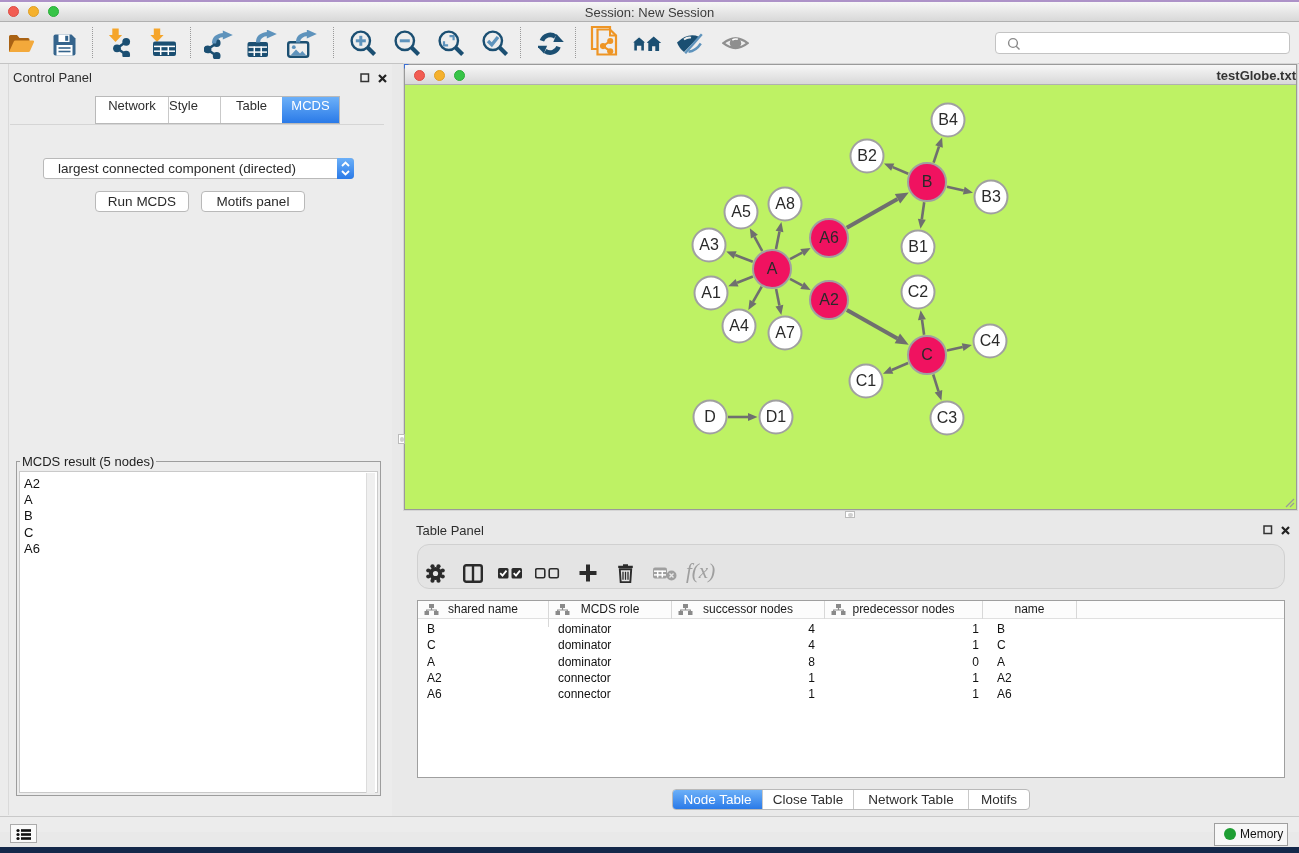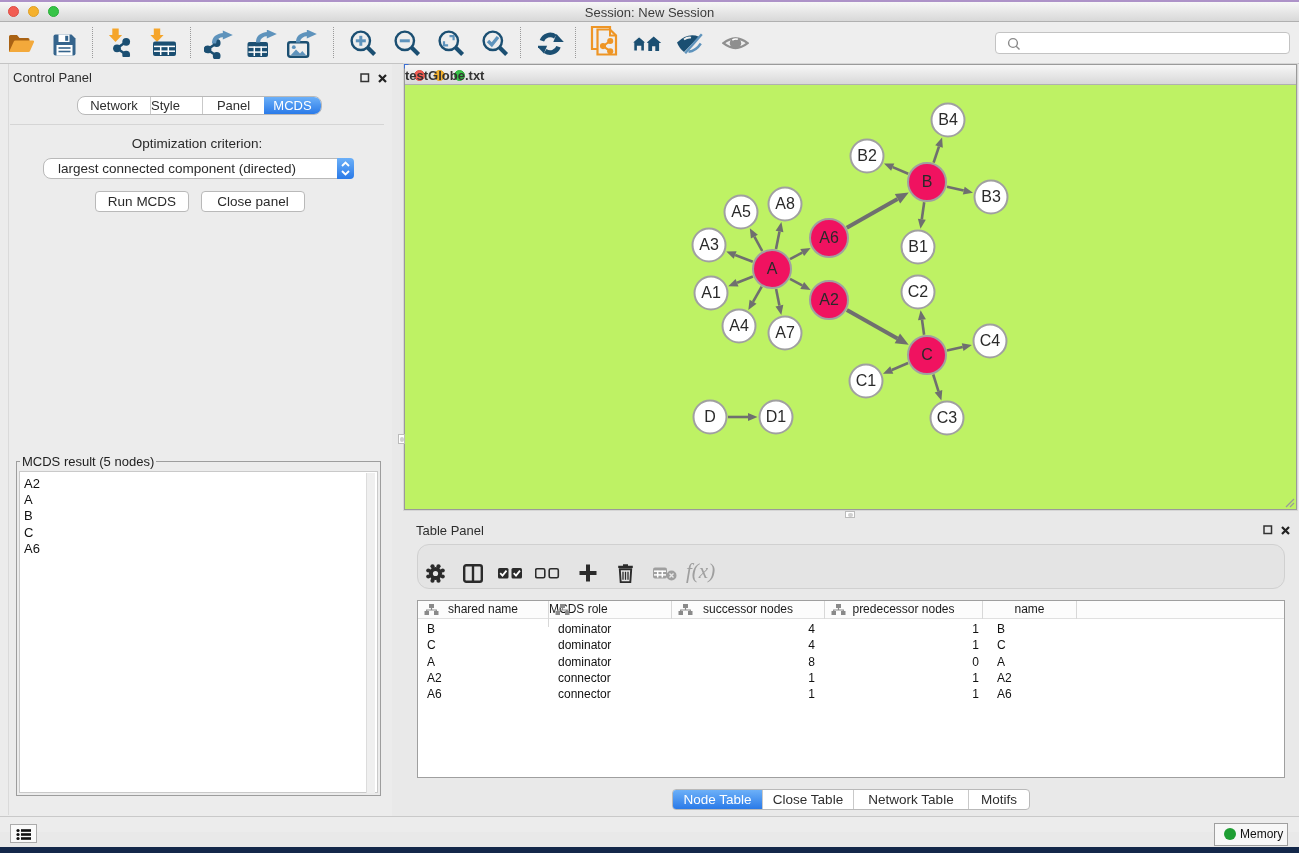--- a/index.html
+++ b/index.html
@@ -147,60 +147,59 @@
 <div class="abs" style="left:0;top:64px;width:392px;height:752px;background:#ececec">
   <div class="abs" style="left:8px;top:0;width:384px;height:751px;background:#ececec;border-left:1px solid #dadada"></div>
   <div class="abs" style="left:13px;top:6px;font-size:13px;color:#2e2e2e">Control Panel</div>
   <svg class="abs" style="left:360px;top:9px" width="10" height="10">
       <rect x="1" y="1" width="7.5" height="7.5" fill="none" stroke="#333" stroke-width="1.5"></rect>
     </svg>
   <svg class="abs" style="left:377px;top:9px" width="11" height="11">
       <path d="M2 2 L9 9 M9 2 L2 9" stroke="#222" stroke-width="2.2"></path>
     </svg>
 
-  <div class="abs" style="left:77px;top:32px;height:19px;border:1px solid #b9b9b9;border-radius:8px;background:#fff;display:flex;font-size:13px;color:#2e2e2e;overflow:hidden">
+  <div class="abs" style="left:95px;top:32px;height:28px;border:1px solid #b9b9b9;border-radius:0;background:#fff;display:flex;font-size:13px;color:#2e2e2e;overflow:hidden">
     <div style="width:73px;text-align:center;line-height:18px;border-right:1px solid #c9c9c9">Network</div>
     <div style="width:52px;line-height:18px;border-right:1px solid #c9c9c9">Style</div>
-    <div style="width:61px;text-align:center;line-height:18px">Panel</div>
+    <div style="width:61px;text-align:center;line-height:18px">Table</div>
     <div style="width:57px;text-align:center;line-height:18px;background:linear-gradient(#6cb0f8,#2a7ae8);color:#fff">MCDS</div>
   </div>
 
   <div class="abs" style="left:10px;top:60px;width:374px;height:678px;background:#ececec;border-top:1px solid #d5d5d5">
-    <div class="abs" style="left:0;right:0;top:11px;text-align:center;font-size:13.5px;color:#2a2a2a">Optimization criterion:</div>
-    <div class="abs" style="left:33px;top:33px;width:311px;height:21px;background:#fff;border:1px solid #b9b9b9;border-radius:8px">
+    <div class="abs" style="left:33px;top:33px;width:311px;height:21px;background:#fff;border:1px solid #b9b9b9;border-radius:3px">
       <div style="position:absolute;left:14px;top:2px;font-size:13.5px;color:#2a2a2a">largest connected component (directed)</div>
       <div style="position:absolute;right:-1px;top:-1px;width:17px;height:21px;border-radius:0 4px 4px 0;background:linear-gradient(#6cb0f8,#2a7ae8)">
         <svg width="17" height="21">
             <path d="M5 8 L8.5 4.5 L12 8" stroke="#fff" stroke-width="1.8" fill="none"></path>
             <path d="M5 13 L8.5 16.5 L12 13" stroke="#fff" stroke-width="1.8" fill="none"></path>
           </svg>
       </div>
     </div>
     <div class="abs" style="left:85px;top:66px;width:94px;height:21px;background:#fff;border:1px solid #b9b9b9;border-radius:4px;text-align:center;line-height:19px;font-size:13.5px;color:#2a2a2a">Run MCDS</div>
-    <div class="abs" style="left:191px;top:66px;width:104px;height:21px;background:#fff;border:1px solid #b9b9b9;border-radius:4px;text-align:center;line-height:19px;font-size:13.5px;color:#2a2a2a">Close panel</div>
+    <div class="abs" style="left:191px;top:66px;width:104px;height:21px;background:#fff;border:1px solid #b9b9b9;border-radius:4px;text-align:center;line-height:19px;font-size:13.5px;color:#2a2a2a">Motifs panel</div>
 
     <div class="abs" style="left:6px;top:336px;width:365px;height:335px;border:1px solid #9d9d9d">
       <div class="abs" style="left:3px;top:-8px;background:#ececec;padding:0 2px;font-size:13px;color:#222">MCDS result (5 nodes)</div>
       <div class="abs" style="left:2px;top:9px;width:359px;height:322px;background:#fff;border:1px solid #c9c9c9">
         <div class="abs" style="right:2px;top:1px;width:9px;height:320px;background:#efefef;border-left:1px solid #dcdcdc"></div>
         <div style="padding:4px 0 0 4px;font-size:13px;line-height:16.2px;color:#111">A2<br>A<br>B<br>C<br>A6</div>
       </div>
     </div>
   </div>
 </div>
 
 <div class="abs" style="left:392px;top:64px;width:907px;height:752px;background:#e9e9e9">
 
   <div class="abs" style="left:12px;top:0;width:893px;height:446px;background:#fff;border:1px solid #9a9a9a;box-shadow:0 0 0 1px #d6d6d6">
     <div style="position:absolute;left:-1px;top:-1px;width:0;height:0;border-top:5px solid #3b6fd4;border-right:5px solid transparent"></div>
     <div class="titlebar" style="position:absolute;left:0;top:0;right:0;height:20px">
       <div class="wbtn" style="left:9px;background:#f25d53;border:1px solid #dd4d44"></div>
       <div class="wbtn" style="left:29px;background:#f5b12d;border:1px solid #e0a024"></div>
       <div class="wbtn" style="left:49px;background:#37c447;border:1px solid #2aae39"></div>
-      <div style="position:absolute;left:0;right:0;top:3px;text-align:left;font-size:13px;font-weight:bold;color:#333">testGlobe.txt</div>
+      <div style="position:absolute;left:0;right:0;top:3px;text-align:right;font-size:13px;font-weight:bold;color:#333">testGlobe.txt</div>
     </div>
     <div style="position:absolute;left:0;top:20px;right:0;bottom:0;background:#bef264;overflow:hidden">
       <svg width="890" height="425" style="position:absolute;left:0;top:0" font-family="Liberation Sans, sans-serif">
           <line x1="347.9" y1="191.5" x2="332.1" y2="197.7" stroke="#6f6f6f" stroke-width="2.6"></line>
           <polygon points="323.2,201.2 330.6,194.0 333.5,201.5" fill="#6f6f6f"></polygon>
           <line x1="347.8" y1="176.7" x2="330.2" y2="170.0" stroke="#6f6f6f" stroke-width="2.6"></line>
           <polygon points="321.3,166.6 331.6,166.2 328.7,173.7" fill="#6f6f6f"></polygon>
           <line x1="356.7" y1="201.7" x2="348.0" y2="216.8" stroke="#6f6f6f" stroke-width="2.6"></line>
           <polygon points="343.3,225.0 344.6,214.8 351.5,218.8" fill="#6f6f6f"></polygon>
           <line x1="357.2" y1="166.0" x2="349.4" y2="151.6" stroke="#6f6f6f" stroke-width="2.6"></line>
@@ -350,21 +349,21 @@
     </div>
 
     <div class="abs" style="left:25px;top:85px;width:868px;height:178px;background:#fff;border:1px solid #9f9f9f">
       <div style="position:absolute;left:0;top:0;right:0;height:18px;background:#fcfcfc;border-bottom:1px solid #e0e0e0;font-size:12px;color:#1a1a1a">
         <div style="position:absolute;left:0px;width:131px;height:26px;border-right:1px solid #d8d8d8;text-align:center;line-height:17px"><span style="position:absolute;left:6px;top:2px"><svg width="15" height="13" viewBox="0 0 15 13" style="">
                 <rect x="5" y="1" width="5" height="4" fill="#8a8a8a"></rect>
                 <rect x="0.5" y="8" width="4.5" height="4" fill="#8a8a8a"></rect>
                 <rect x="10" y="8" width="4.5" height="4" fill="#8a8a8a"></rect>
                 <path d="M7.5 5 v2 M2.7 8 v-1 h9.6 v1" stroke="#8a8a8a" stroke-width="1.2" fill="none"></path>
               </svg></span>shared name</div>
-        <div style="position:absolute;left:131px;width:123px;height:18px;border-right:1px solid #d8d8d8;line-height:17px"><span style="position:absolute;left:6px;top:2px"><svg width="15" height="13" viewBox="0 0 15 13" style="">
+        <div style="position:absolute;left:131px;width:123px;height:18px;border-right:1px solid #d8d8d8;text-align:center;line-height:17px"><span style="position:absolute;left:6px;top:2px"><svg width="15" height="13" viewBox="0 0 15 13" style="">
                 <rect x="5" y="1" width="5" height="4" fill="#8a8a8a"></rect>
                 <rect x="0.5" y="8" width="4.5" height="4" fill="#8a8a8a"></rect>
                 <rect x="10" y="8" width="4.5" height="4" fill="#8a8a8a"></rect>
                 <path d="M7.5 5 v2 M2.7 8 v-1 h9.6 v1" stroke="#8a8a8a" stroke-width="1.2" fill="none"></path>
               </svg></span>MCDS role</div>
         <div style="position:absolute;left:254px;width:153px;height:18px;border-right:1px solid #d8d8d8;text-align:center;line-height:17px"><span style="position:absolute;left:6px;top:2px"><svg width="15" height="13" viewBox="0 0 15 13" style="">
                 <rect x="5" y="1" width="5" height="4" fill="#8a8a8a"></rect>
                 <rect x="0.5" y="8" width="4.5" height="4" fill="#8a8a8a"></rect>
                 <rect x="10" y="8" width="4.5" height="4" fill="#8a8a8a"></rect>
                 <path d="M7.5 5 v2 M2.7 8 v-1 h9.6 v1" stroke="#8a8a8a" stroke-width="1.2" fill="none"></path>

